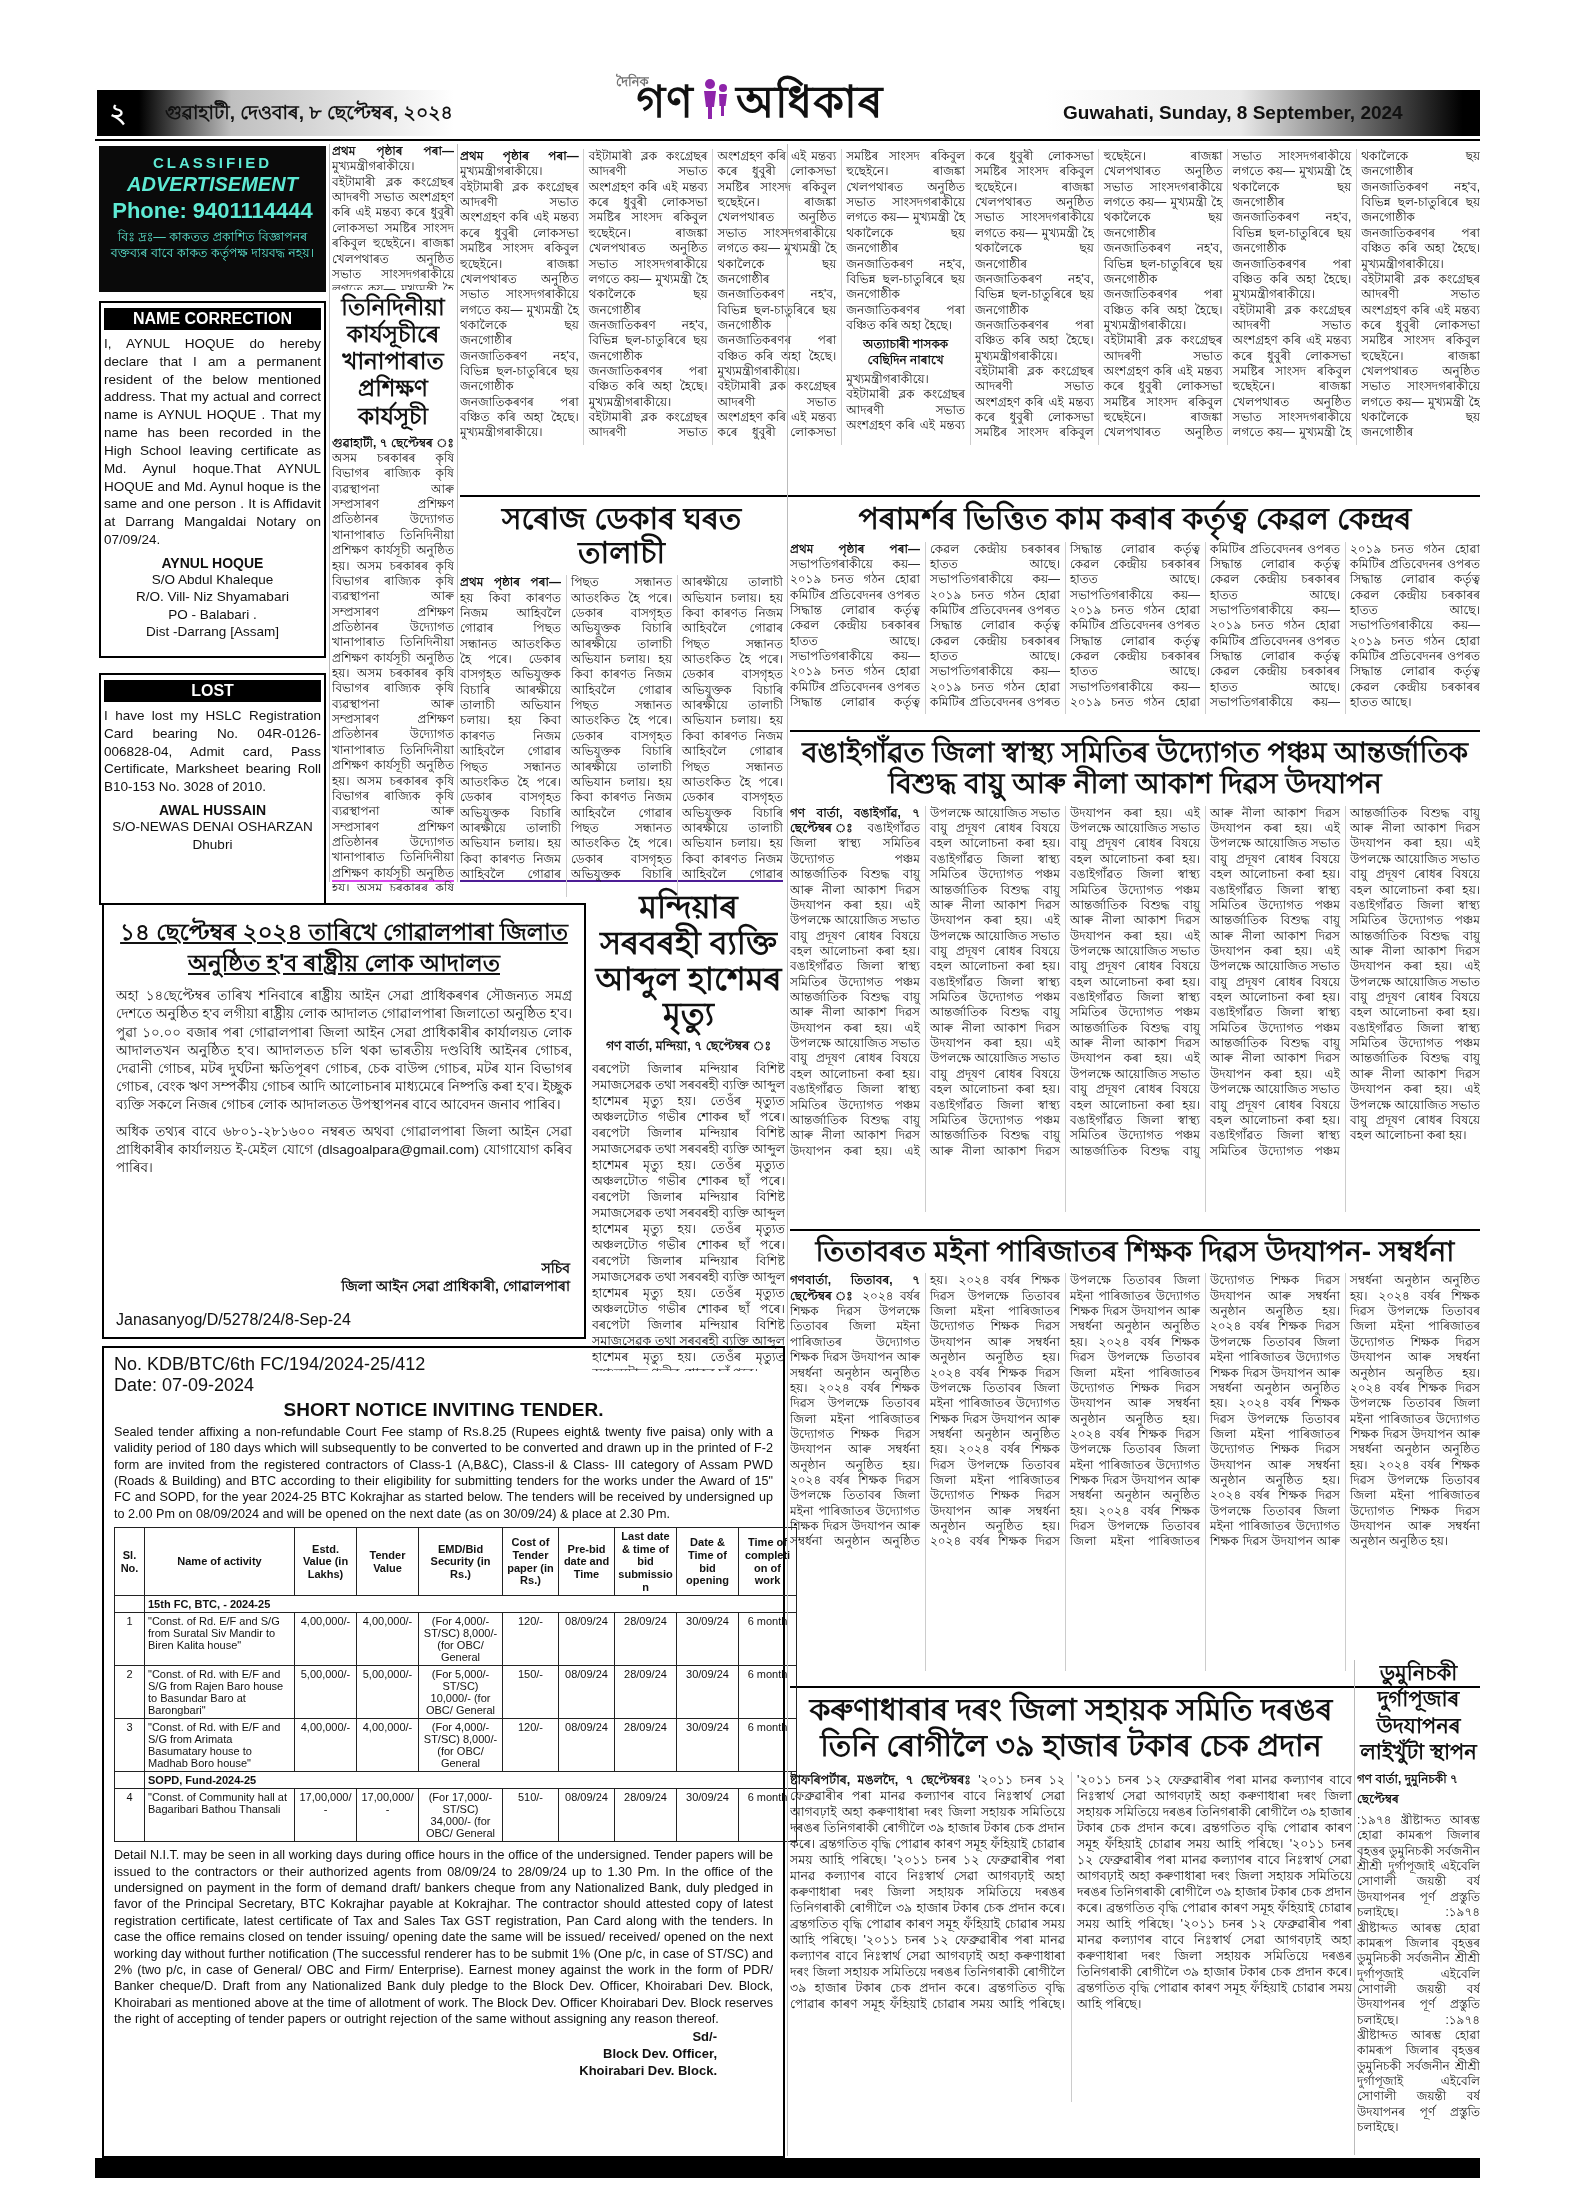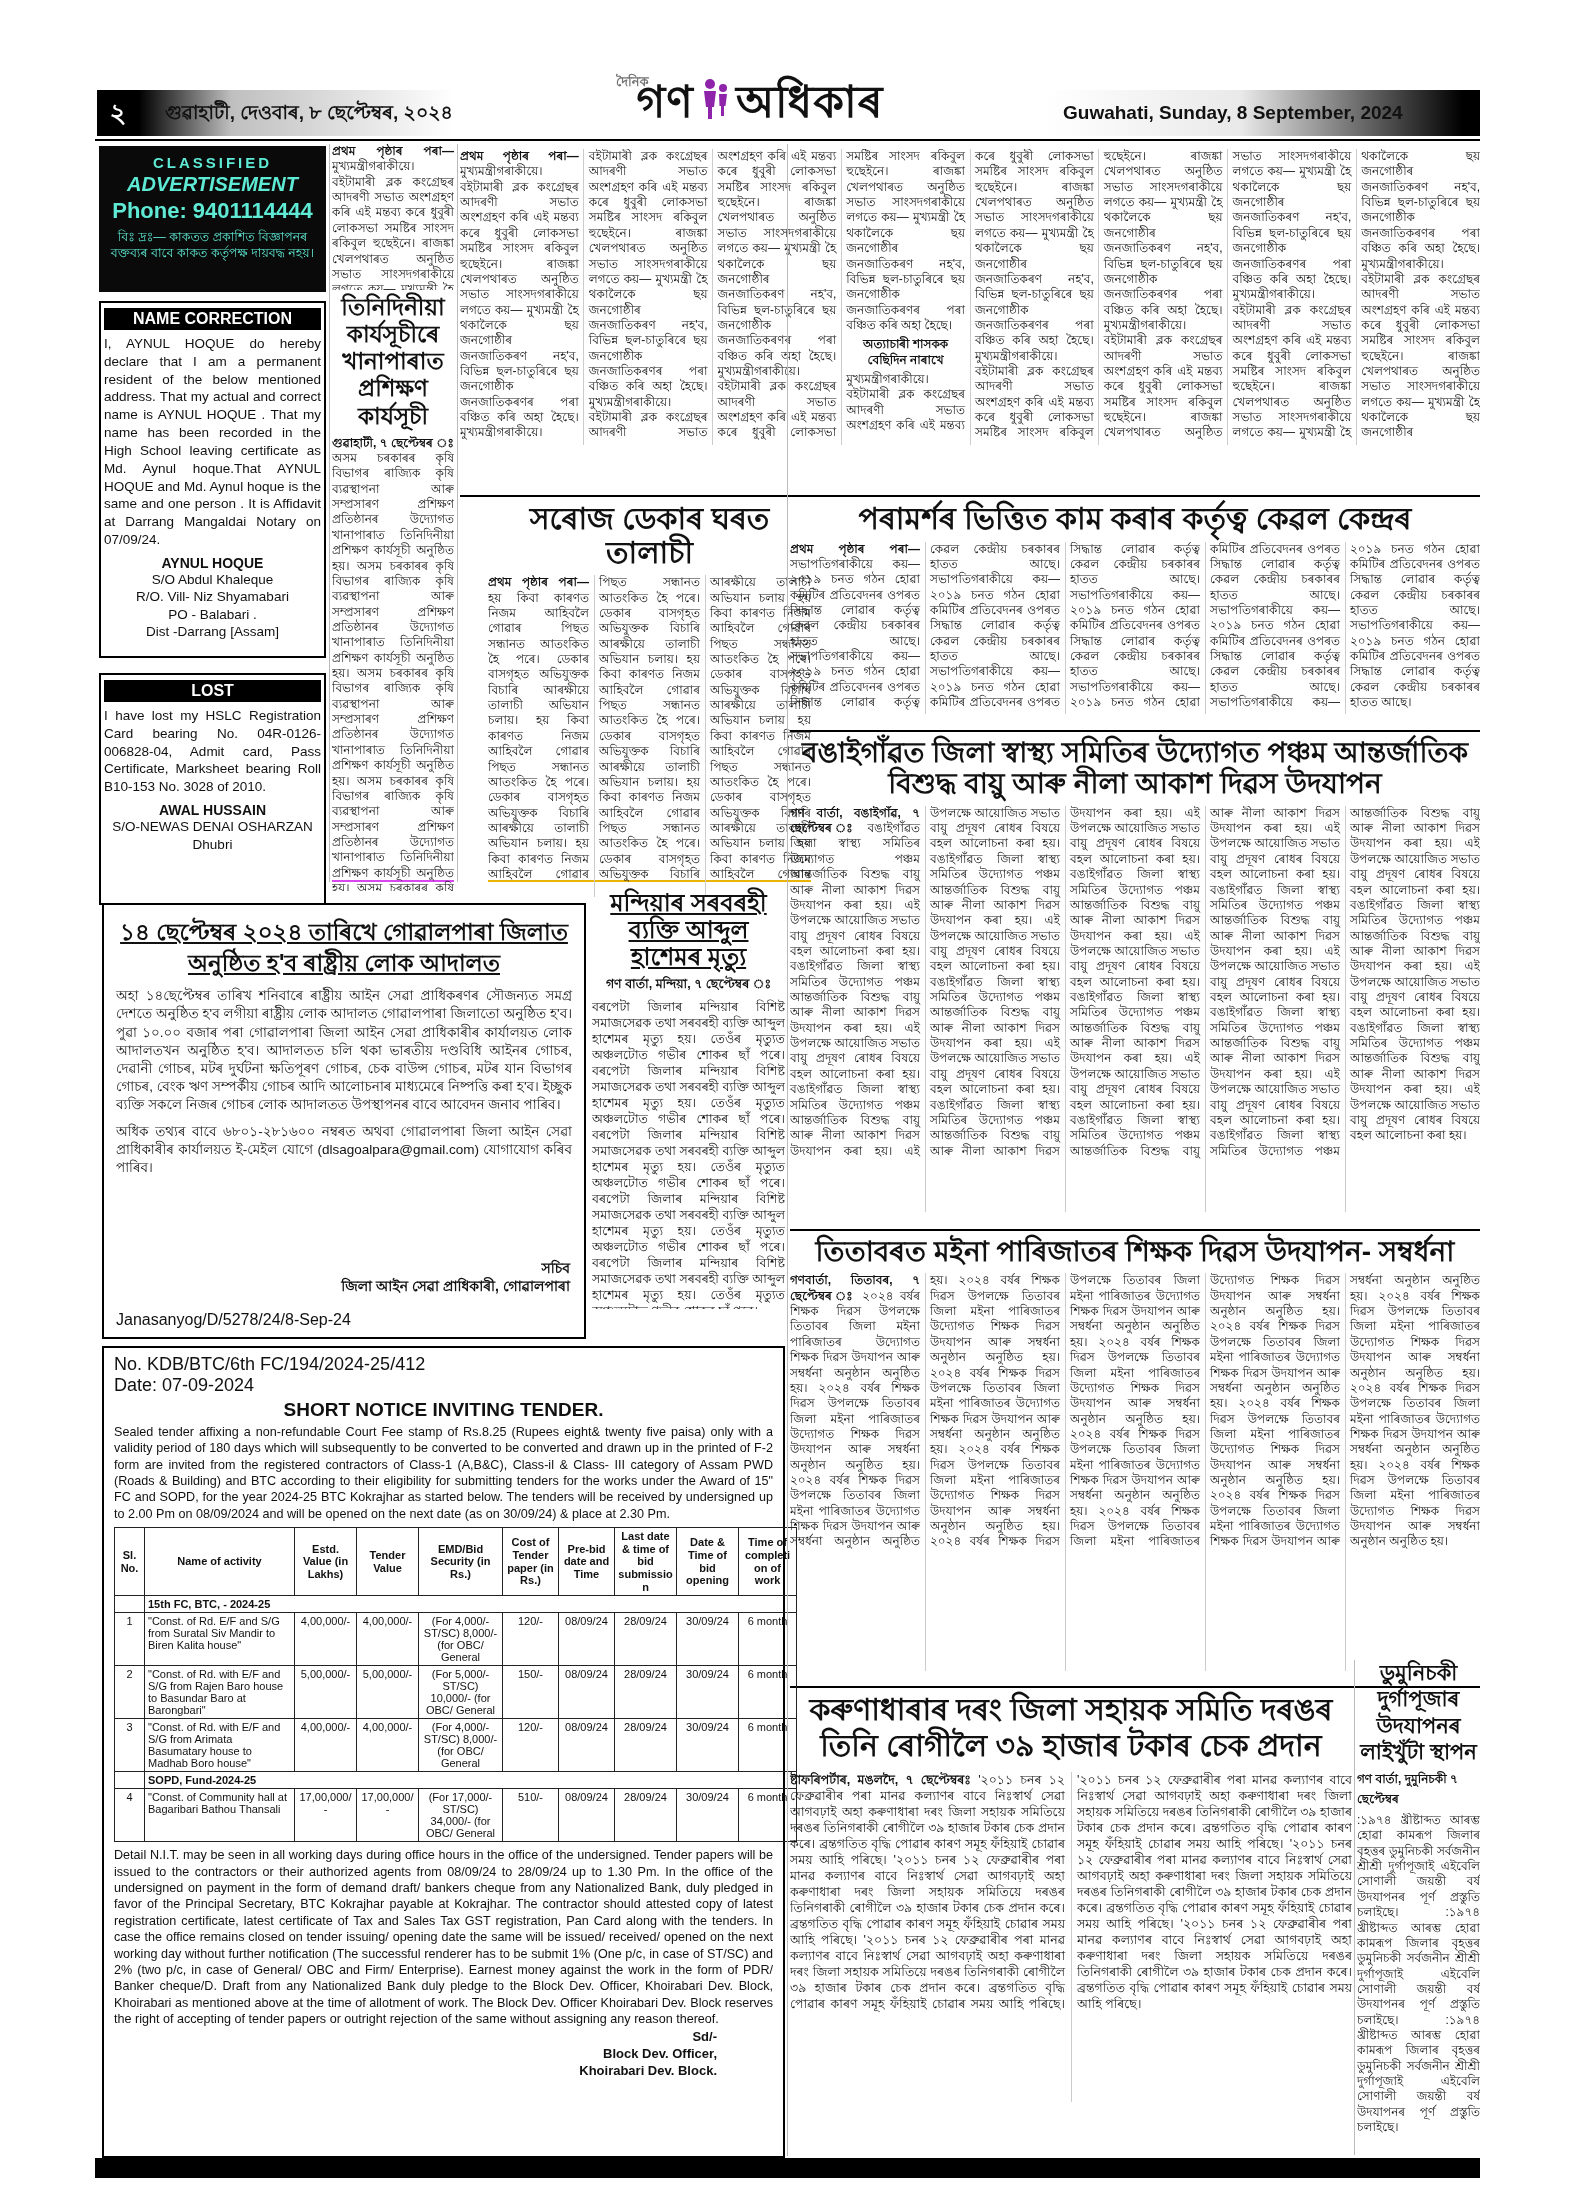--- a/index.html
+++ b/index.html
@@ -46,21 +46,21 @@
 
   .a1{left:460px;top:144px;width:1020px;height:353px;border-bottom:2px solid #000;box-sizing:border-box;}
   .a1 .headline{font-size:34px;height:46px;}
   .a1 .body-txt{column-count:8;column-gap:10px;column-rule:1px solid #ccc;height:296px;font-size:12px;margin-top:5px;}
 
   .stray-col{left:332px;top:144px;width:122px;height:146px;font-size:12px;}
   .tini{left:332px;top:294px;width:122px;height:588px;border-bottom:2px solid #d946ef;box-sizing:border-box;}
   .tini .headline{font-size:23px;line-height:1.18;}
   .tini .body-txt{font-size:12px;height:455px;margin-top:6px;}
 
-  .saroj{left:460px;top:502px;width:323px;height:380px;border-bottom:2px solid #eab308;box-sizing:border-box;margin-left:28px;}
+  .saroj{left:460px;top:502px;width:323px;height:380px;border-bottom:2px solid #4c1d95;box-sizing:border-box;}
   .saroj .headline{font-size:30px;}
   .saroj .body-txt{column-count:3;column-gap:10px;column-rule:1px solid #ccc;height:322px;font-size:12px;margin-top:6px;}
 
   .pora{left:790px;top:502px;width:690px;height:230px;border-bottom:2px solid #000;box-sizing:border-box;}
   .pora .headline{font-size:30px;}
   .pora .body-txt{column-count:5;column-gap:10px;column-rule:1px solid #ccc;height:172px;font-size:12px;margin-top:6px;}
 
   .bong{left:790px;top:737px;width:690px;height:494px;border-bottom:2px solid #000;box-sizing:border-box;}
   .bong .headline{font-size:28px;}
   .bong .body-txt{column-count:5;column-gap:10px;column-rule:1px solid #ccc;height:406px;font-size:12px;margin-top:6px;}
@@ -70,21 +70,21 @@
   .tita .body-txt{column-count:5;column-gap:10px;column-rule:1px solid #ccc;height:398px;font-size:12px;margin-top:6px;}
 
   .goal{left:102px;top:903px;width:484px;height:436px;border:2.5px solid #000;box-sizing:border-box;padding:12px 12px;}
   .goal .headline{font-size:23px;text-decoration:underline;line-height:1.35;}
   .goal .bd{font-size:13.5px;line-height:1.35;text-align:justify;margin-top:8px;}
   .goal .contact{font-size:13.5px;line-height:1.35;text-align:justify;margin-top:8px;}
   .goal .sig{position:absolute;right:14px;bottom:42px;text-align:right;font-size:14px;font-weight:bold;line-height:1.3;}
   .goal .jan{position:absolute;left:12px;bottom:8px;font-size:16px;}
 
   .mandia{left:592px;top:890px;width:193px;height:448px;}
-  .mandia .headline{font-size:24px;text-decoration:underline;}
+  .mandia .headline{font-size:32px;}
   .mandia .byline{font-size:12.5px;text-align:center;display:block;margin-top:4px;}
   .mandia .body-txt{font-size:12.5px;height:310px;margin-top:4px;}
 
   
   .tender{left:102px;top:1346px;width:683px;height:812px;border:2.5px solid #000;box-sizing:border-box;
           padding:6px 10px;}
   .tender .refs{display:flex;justify-content:space-between;font-size:18px;flex-direction:column;}
   .tender .ttl{text-align:center;font-size:19px;font-weight:bold;margin:3px 0;}
   .tender .intro,.tender .detail{font-size:12.6px;line-height:1.3;text-align:justify;}
   .tender table{border-collapse:collapse;margin-top:5px;table-layout:fixed;width:660px;}

